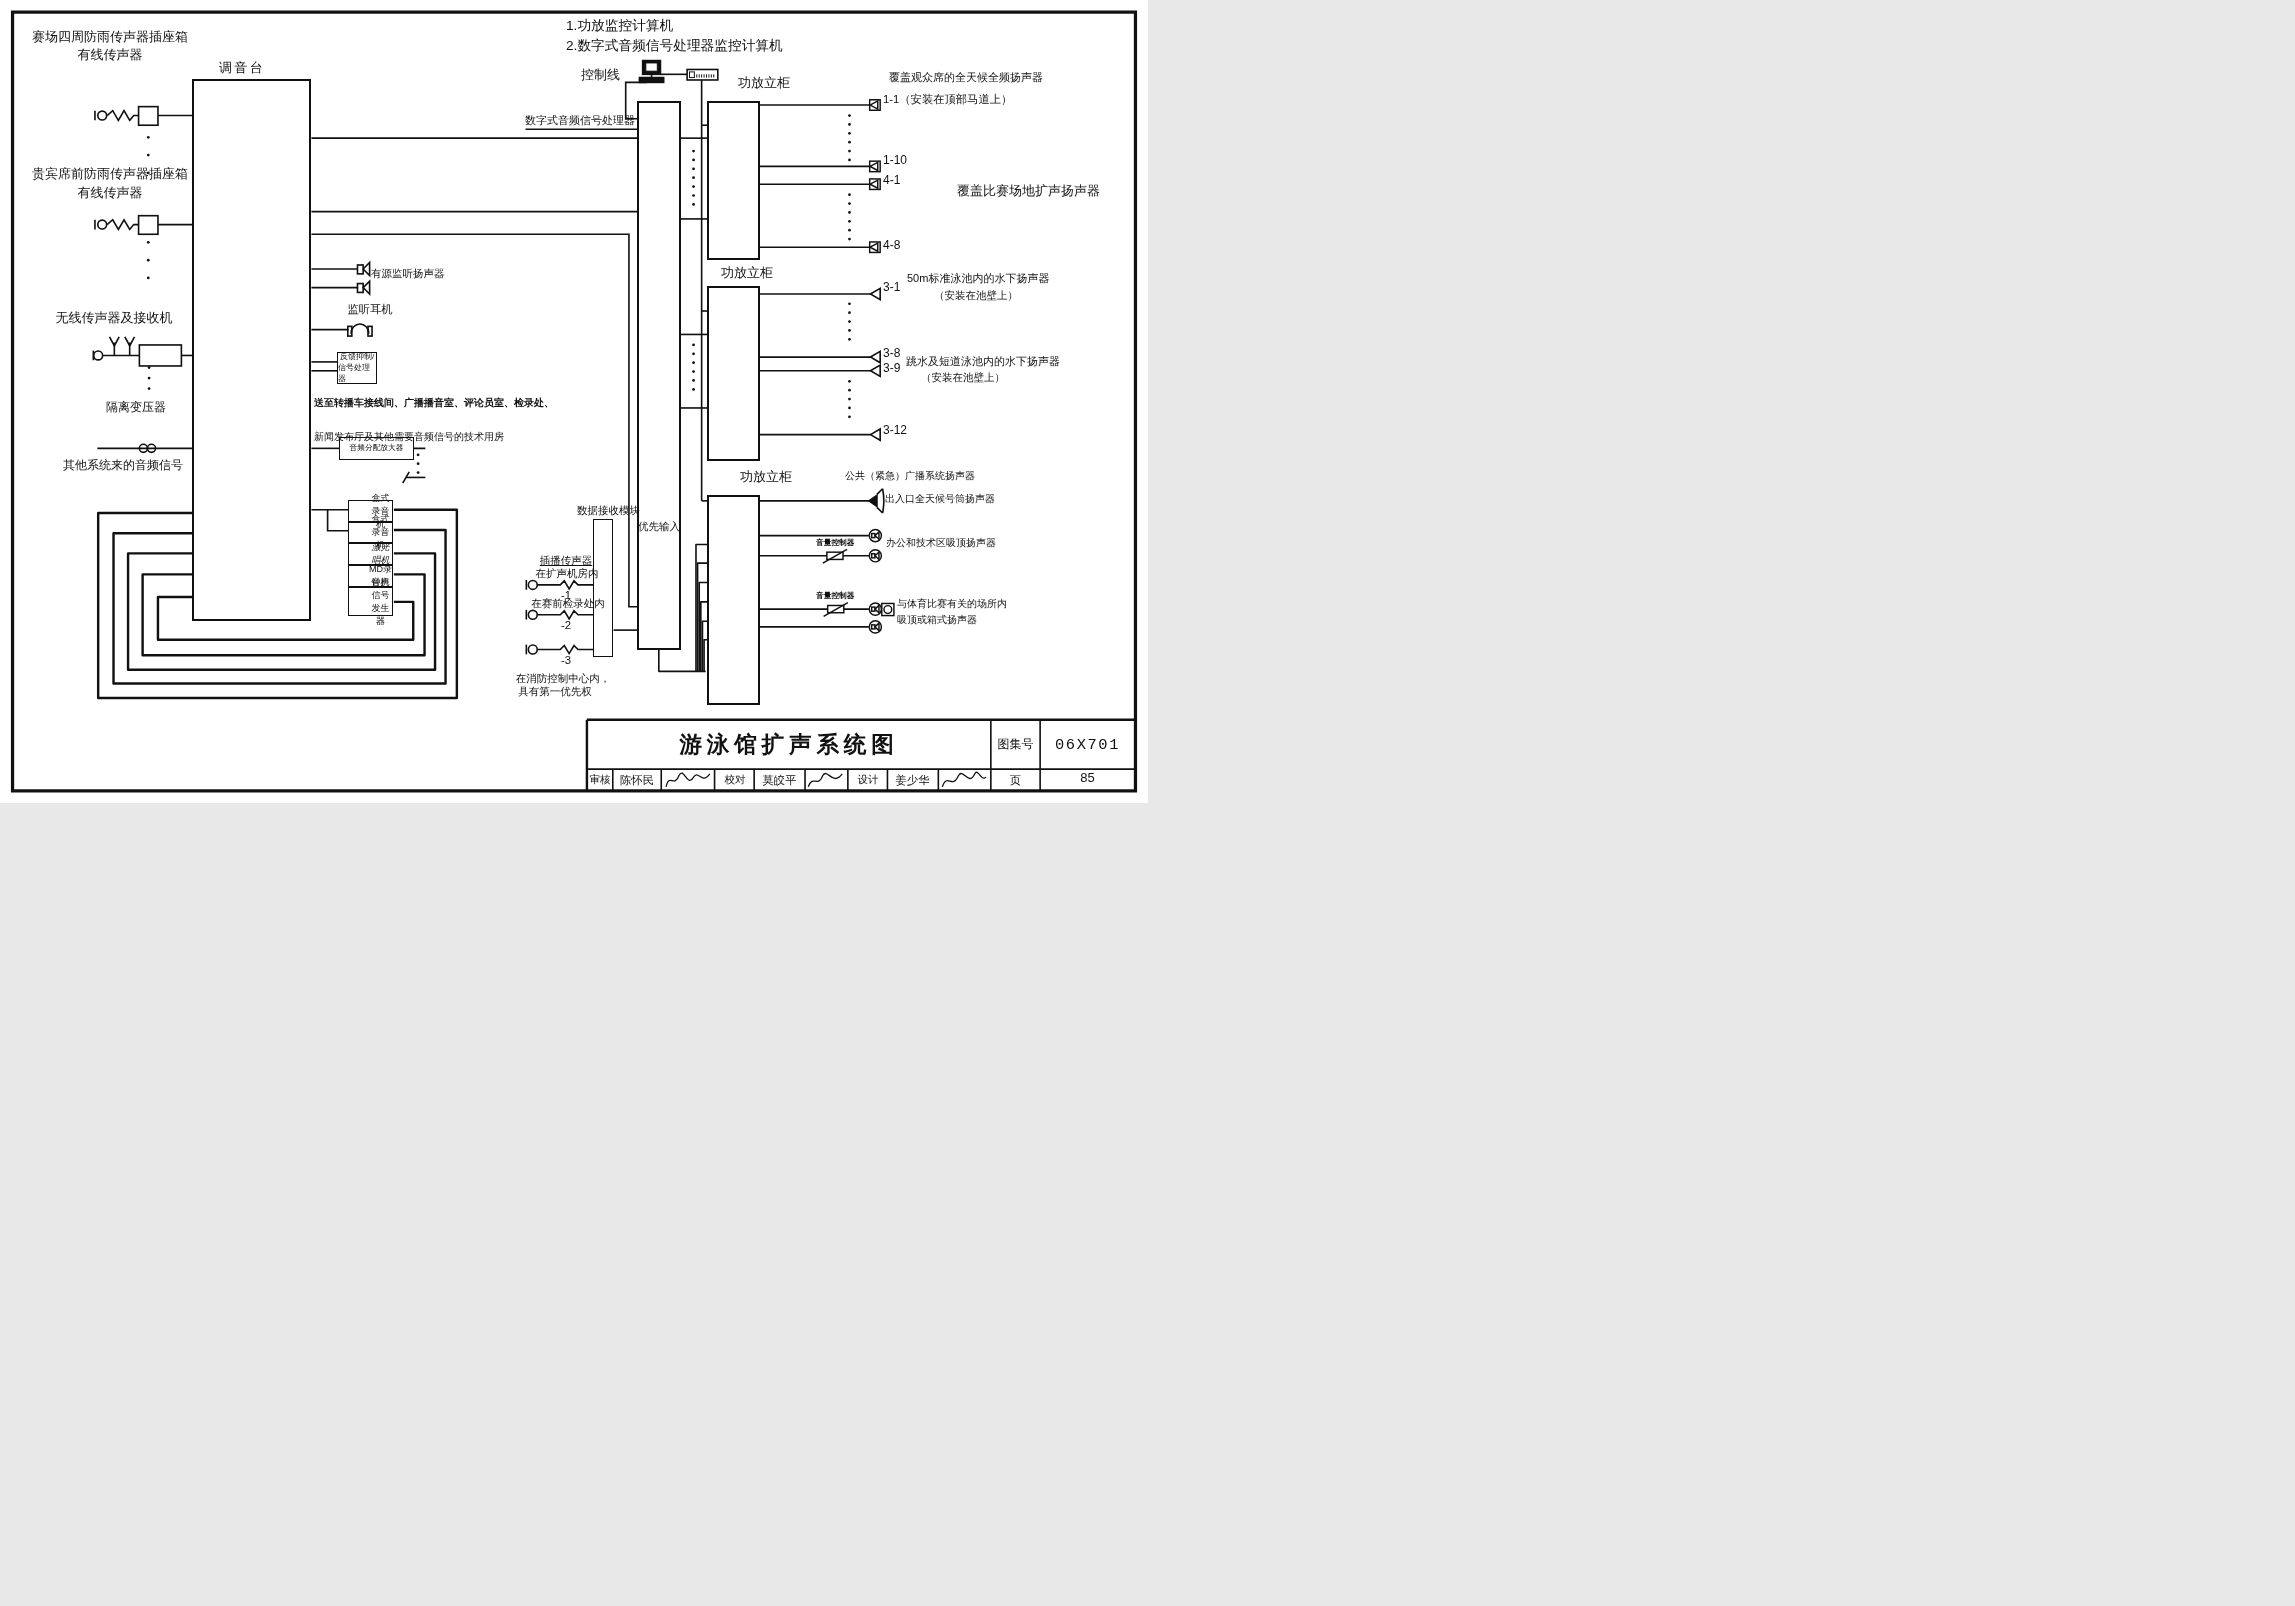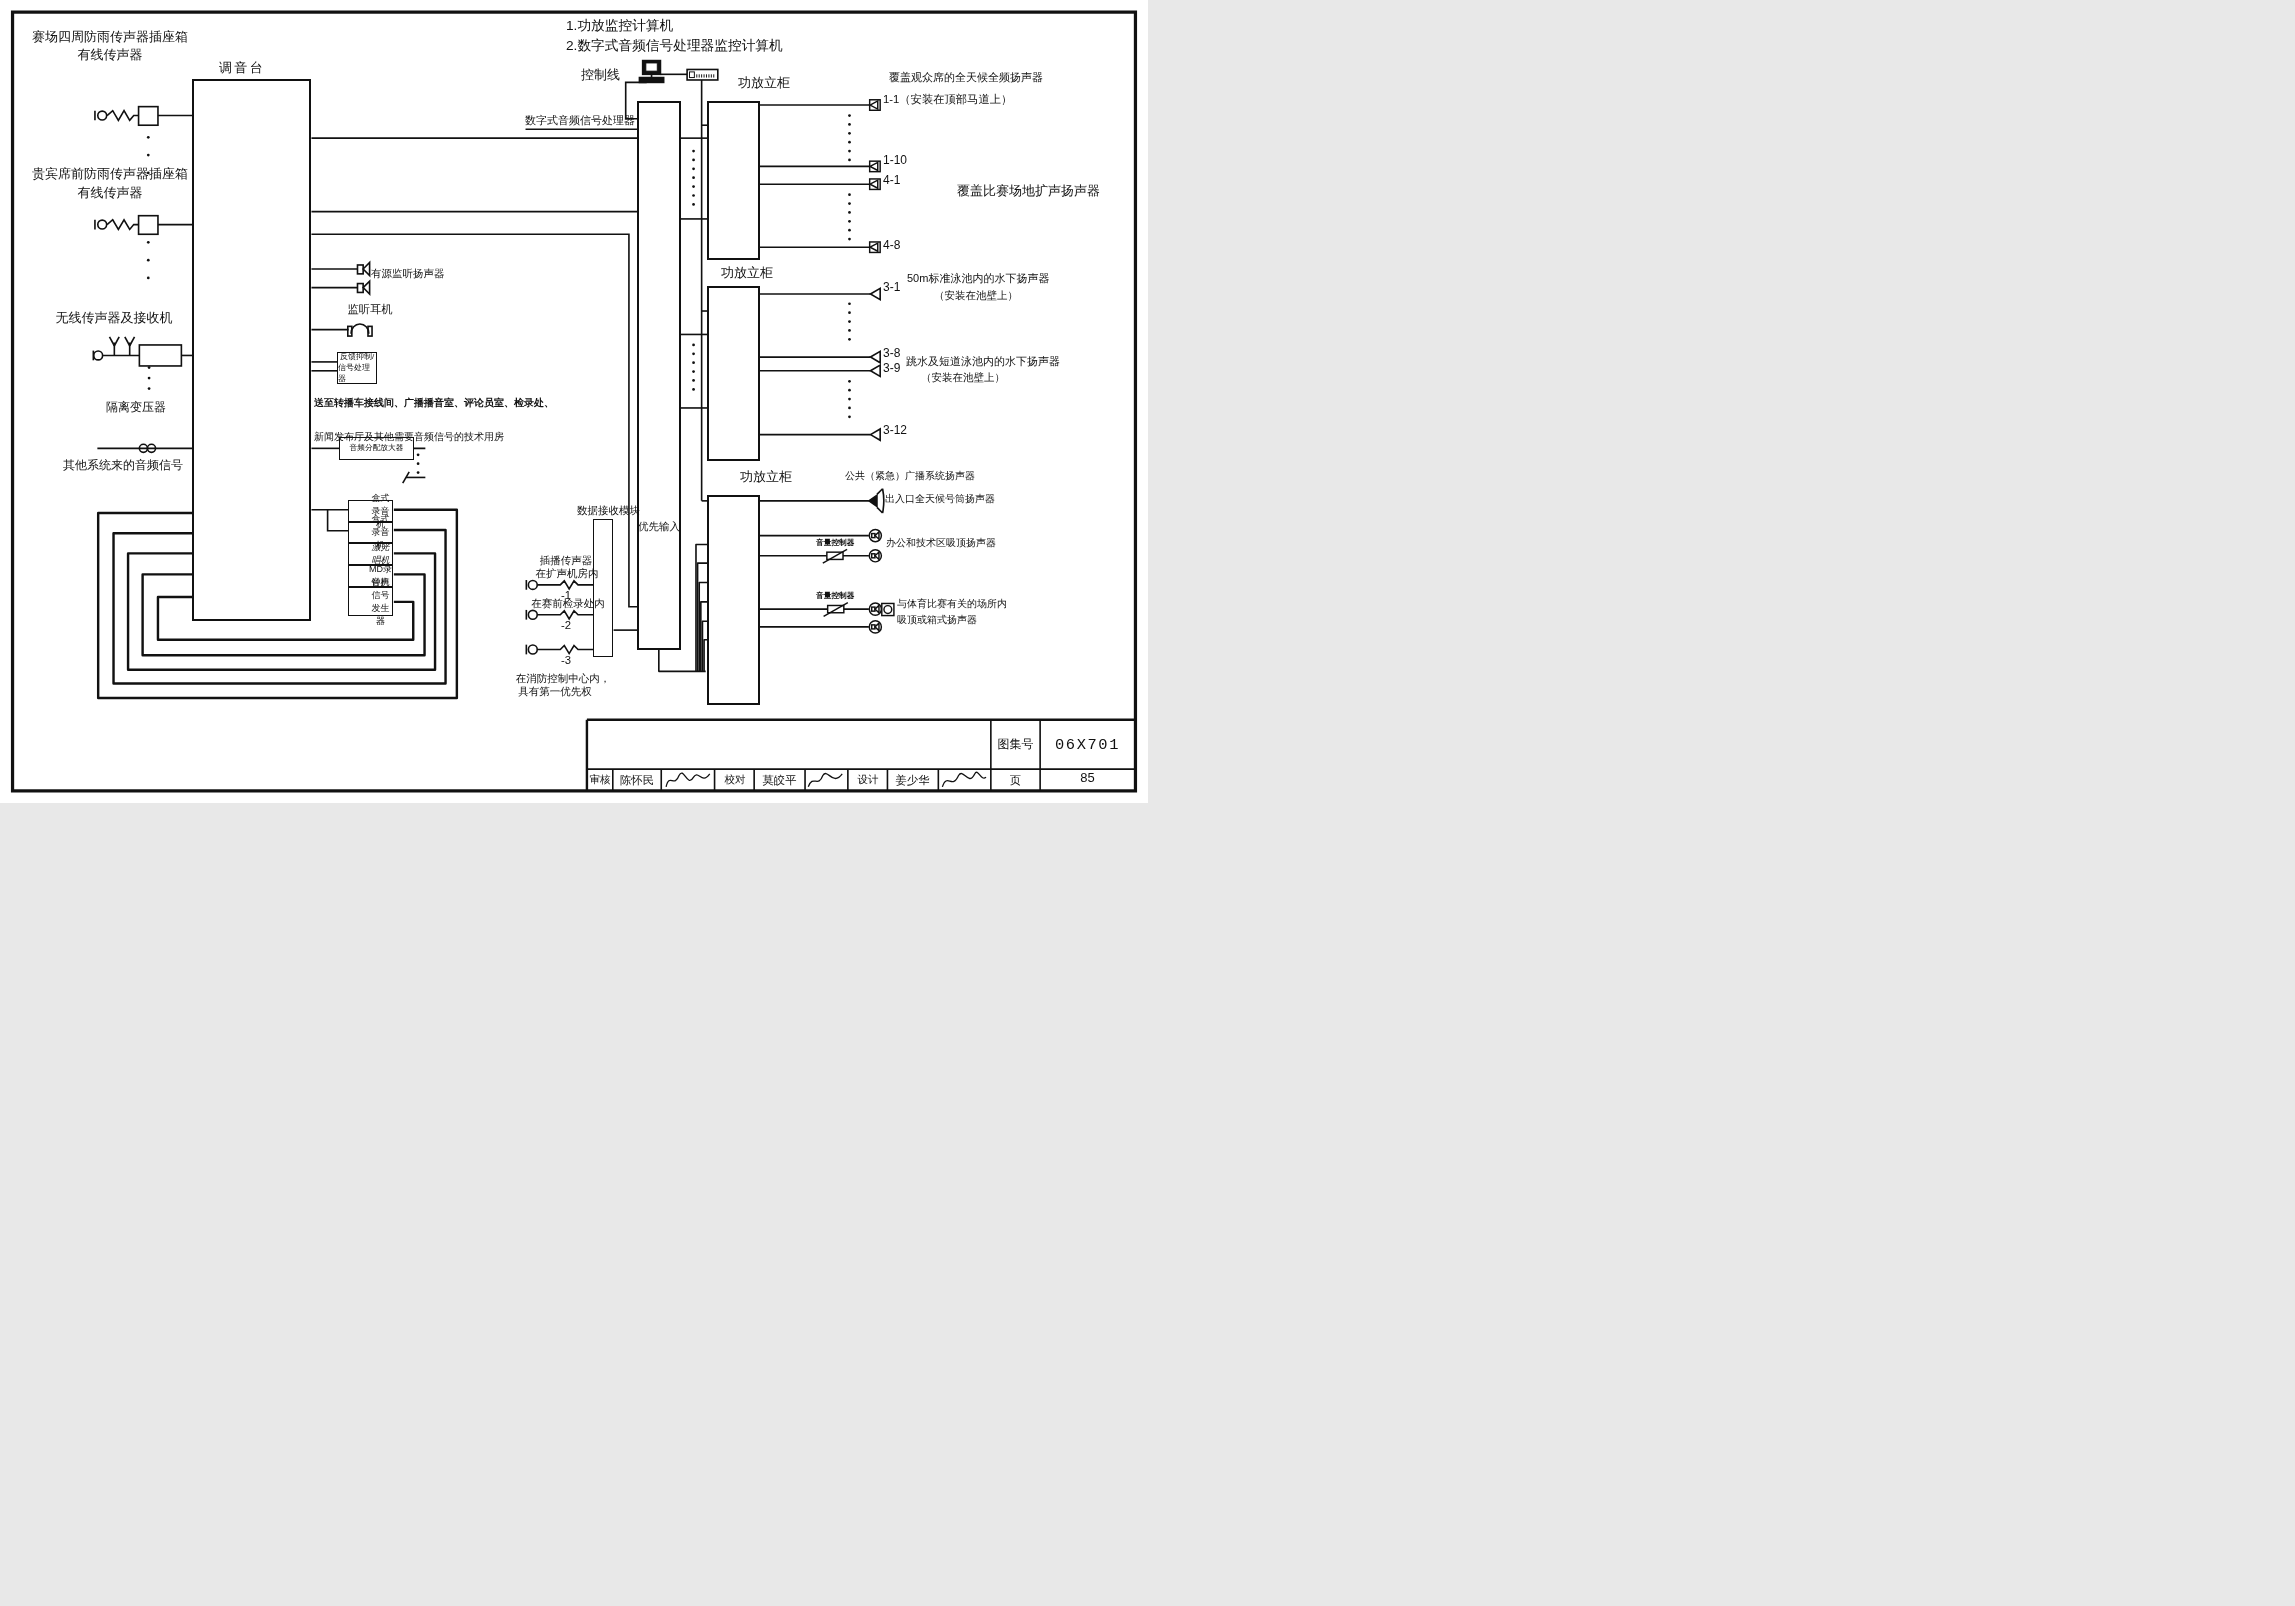--- a/index.html
+++ b/index.html
@@ -351,21 +351,21 @@
 
 <div class="lbl" style="left:525px;top:114px;font-size:11px;">数字式音频信号处理器</div>
 <div class="lbl ctr" style="left:659px;top:520px;font-size:10.5px;">优先输入</div>
 <div class="lbl" style="left:577px;top:504px;font-size:10.5px;">数据接收模块</div>
 
 <div class="lbl" style="left:371px;top:267px;font-size:10.5px;">有源监听扬声器</div>
 <div class="lbl ctr" style="left:370px;top:303px;font-size:11.3px;">监听耳机</div>
 <div class="lbl" style="left:314px;top:397px;font-size:10px;font-weight:bold;">送至转播车接线间、广播播音室、评论员室、检录处、</div>
 <div class="lbl" style="left:314px;top:431px;font-size:10px;font-weight:normal;">新闻发布厅及其他需要音频信号的技术用房</div>
 
-<div class="lbl ctr" style="left:566px;top:554px;font-size:10.5px;">插播传声器</div>
+<div class="lbl ctr" style="left:566px;top:554px;font-size:10.5px;text-decoration:underline;">插播传声器</div>
 <div class="lbl ctr" style="left:567px;top:567px;font-size:10.5px;">在扩声机房内</div>
 <div class="lbl" style="left:561px;top:589px;font-size:11.3px;">-1</div>
 <div class="lbl ctr" style="left:568px;top:597px;font-size:10.5px;">在赛前检录处内</div>
 <div class="lbl" style="left:561px;top:619px;font-size:11.3px;">-2</div>
 <div class="lbl" style="left:561px;top:654px;font-size:11.3px;">-3</div>
 <div class="lbl ctr" style="left:563px;top:672px;font-size:10.5px;">在消防控制中心内，</div>
 <div class="lbl ctr" style="left:555px;top:685px;font-size:10.5px;">具有第一优先权</div>
 
 <div class="lbl ctr" style="left:764px;top:76px;font-size:13px;">功放立柜</div>
 <div class="lbl ctr" style="left:747px;top:266px;font-size:13px;">功放立柜</div>
@@ -388,20 +388,21 @@
 <div class="lbl" style="left:883px;top:424px;font-size:12px;">3-12</div>
 
 <div class="lbl" style="left:845px;top:470px;font-size:10px;">公共（紧急）广播系统扬声器</div>
 <div class="lbl" style="left:885px;top:493px;font-size:10px;">出入口全天候号筒扬声器</div>
 <div class="lbl" style="left:816px;top:539px;font-size:7.7px;font-weight:bold;">音量控制器</div>
 <div class="lbl" style="left:886px;top:537px;font-size:10px;">办公和技术区吸顶扬声器</div>
 <div class="lbl" style="left:816px;top:592px;font-size:7.7px;font-weight:bold;">音量控制器</div>
 <div class="lbl" style="left:897px;top:598px;font-size:10px;">与体育比赛有关的场所内</div>
 <div class="lbl" style="left:897px;top:614px;font-size:10px;">吸顶或箱式扬声器</div>
 
+<div class="tb" style="left:587px;top:720px;width:404px;height:49px;font-size:22.6px;font-weight:bold;letter-spacing:4.8px;">游泳馆扩声系统图</div>
 <div class="tb" style="left:991px;top:720px;width:49px;height:49px;font-size:12px;">图集号</div>
 <div class="tb" style="left:1040px;top:720px;width:95px;height:49px;font-size:15.4px;font-family:'Liberation Mono','DejaVu Sans Mono',monospace;letter-spacing:1.6px;">06X701</div>
 <div class="tb" style="left:991px;top:769px;width:49px;height:22px;font-size:11.3px;">页</div>
 <div class="tb" style="left:1040px;top:769px;width:95px;height:16px;font-size:13px;">85</div>
 <div class="tb" style="left:587px;top:769px;width:26px;height:22px;font-size:10.5px;">审核</div>
 <div class="tb" style="left:613px;top:769px;width:48px;height:22px;font-size:11.3px;">陈怀民</div>
 <div class="tb" style="left:715px;top:769px;width:40px;height:22px;font-size:10.5px;">校对</div>
 <div class="tb" style="left:754px;top:769px;width:51px;height:22px;font-size:11.3px;">莫皎平</div>
 <div class="tb" style="left:848px;top:769px;width:40px;height:22px;font-size:10.5px;">设计</div>
 <div class="tb" style="left:887px;top:769px;width:51px;height:22px;font-size:11.3px;">姜少华</div>

